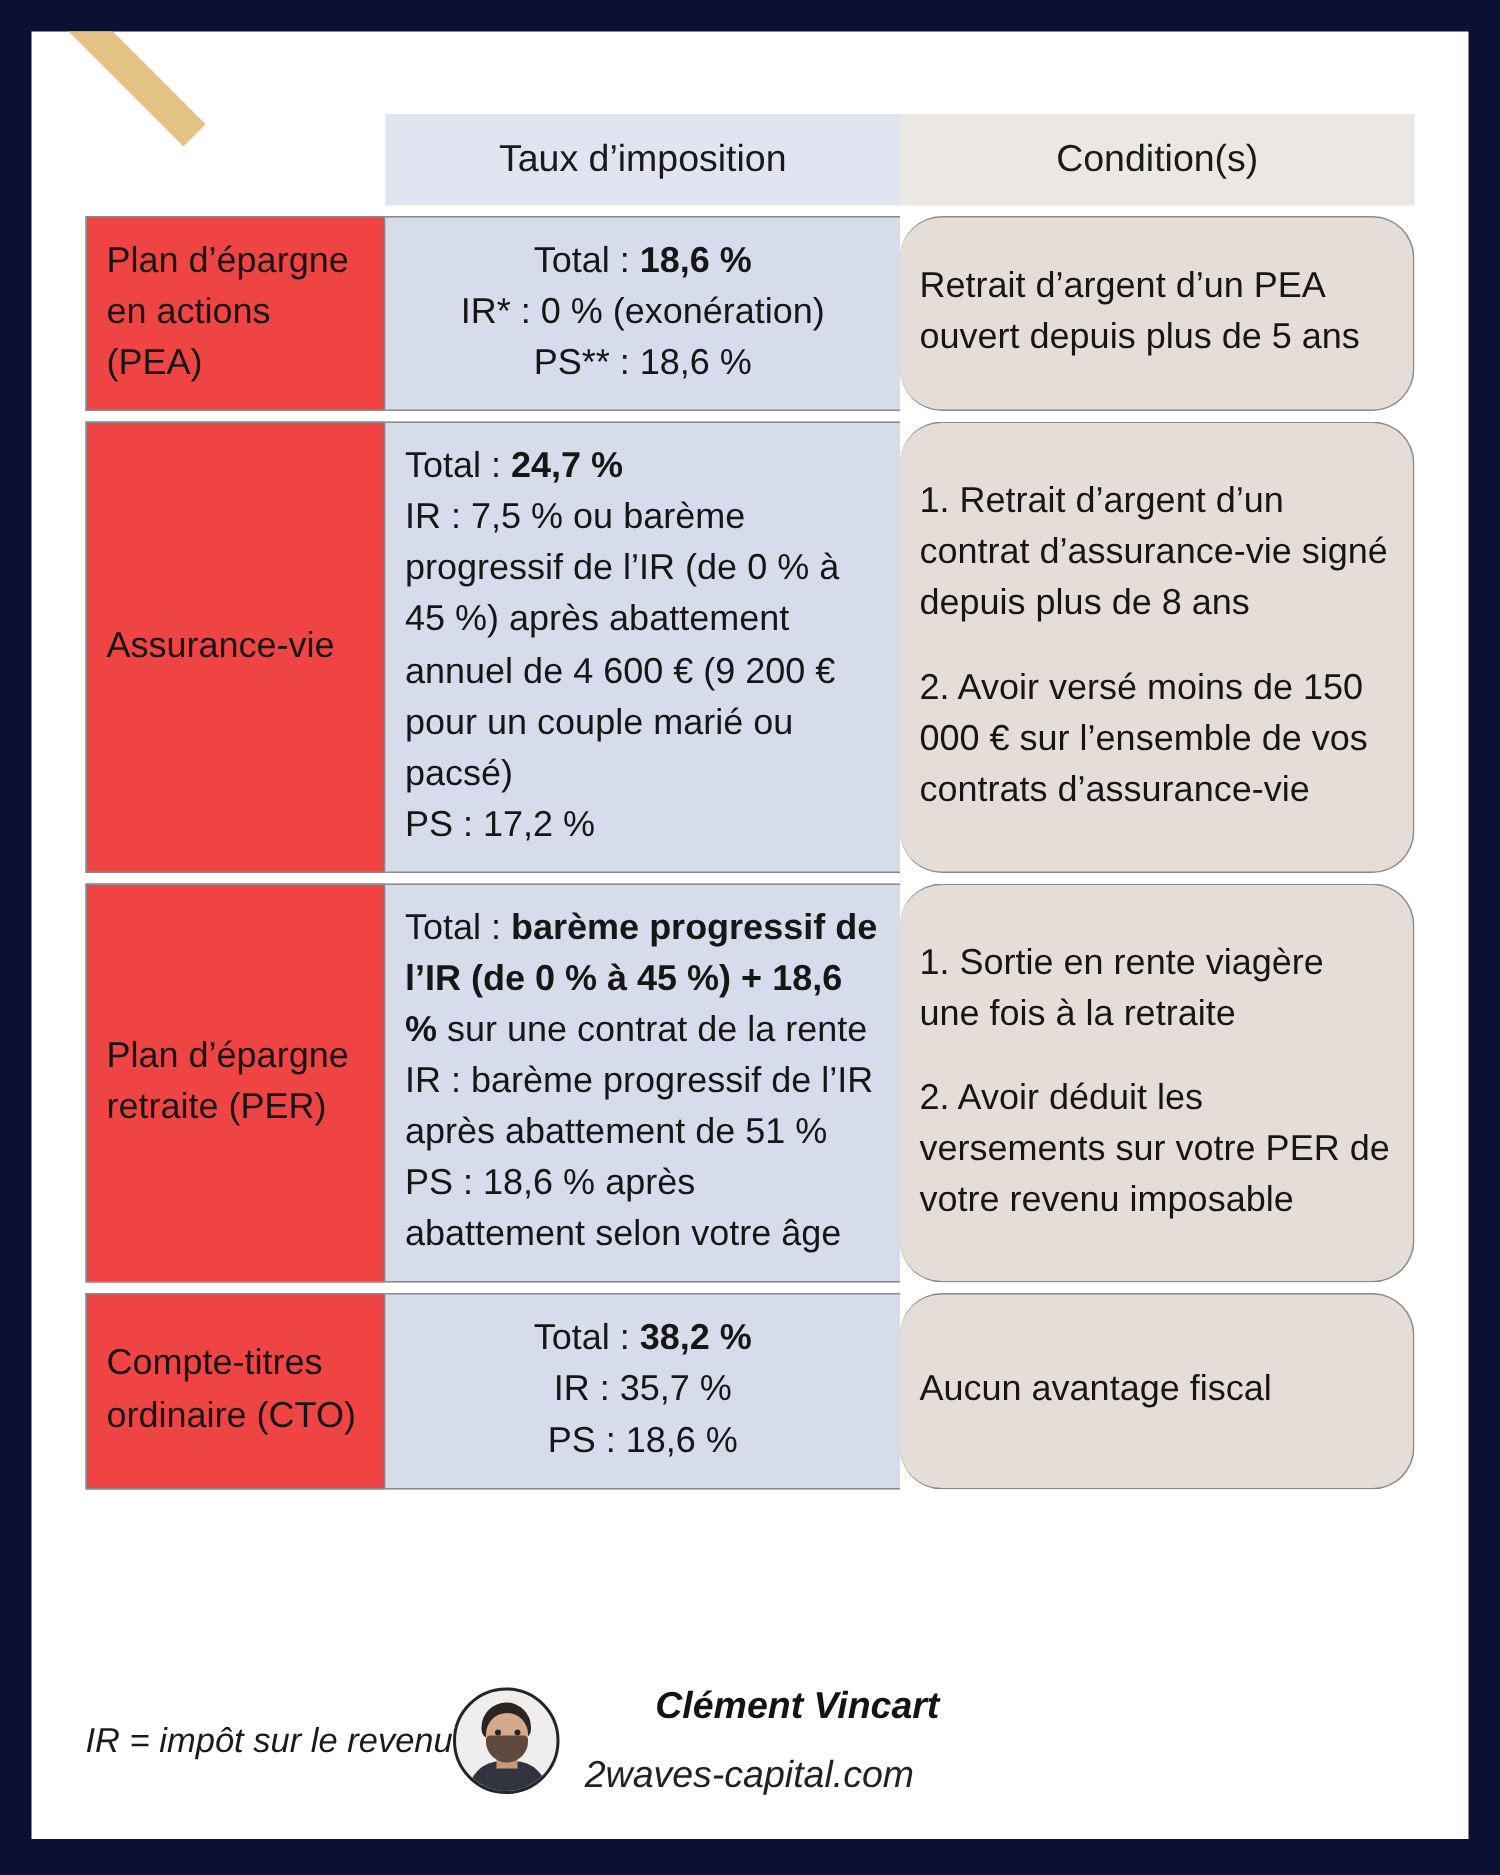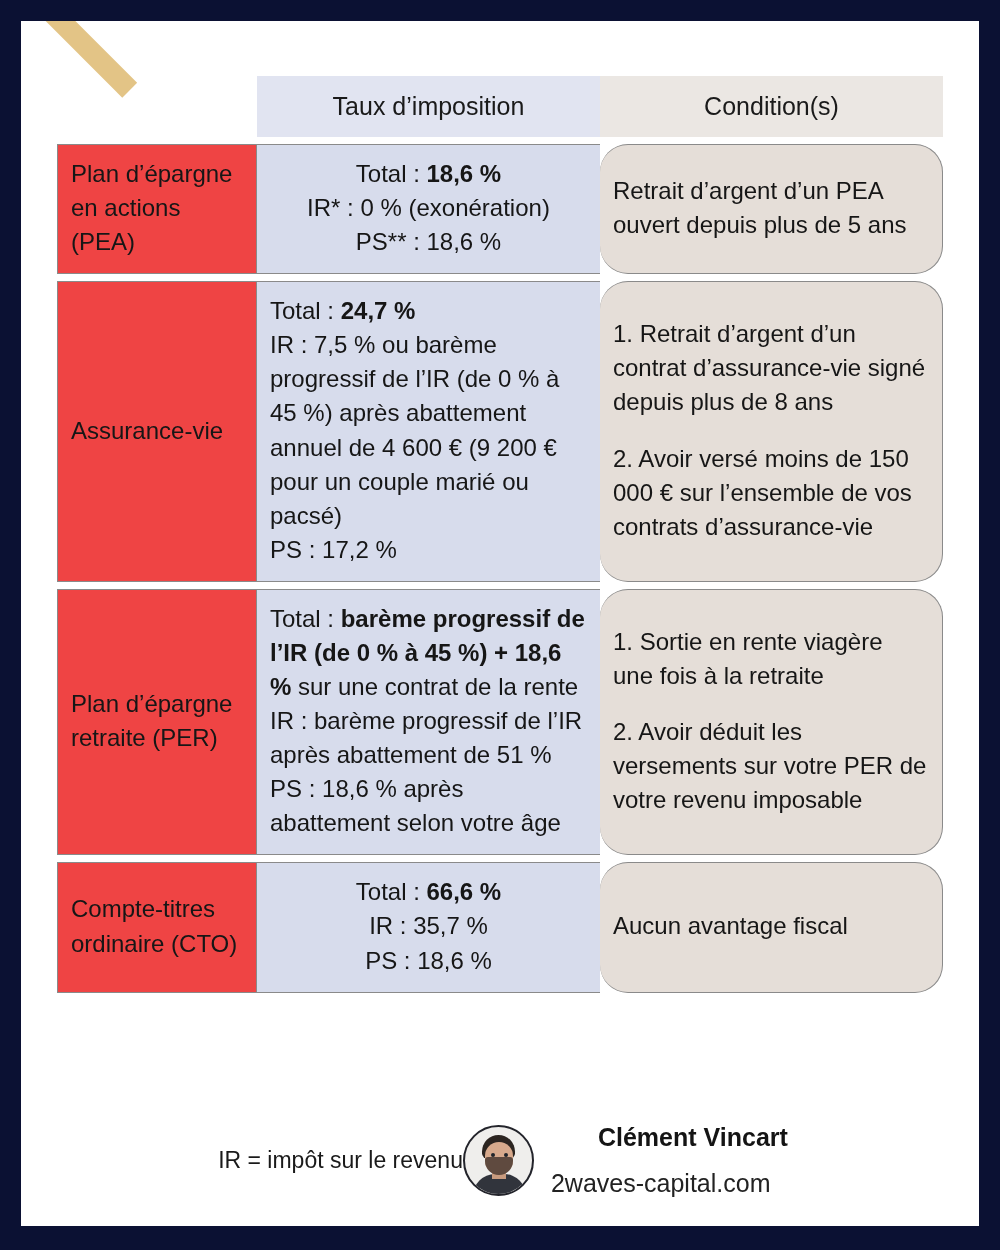--- a/index.html
+++ b/index.html
@@ -107,21 +107,22 @@
 
   
   #footer {
     position: absolute;
     left: 36px;
     right: 26px;
     top: 1084px;
     height: 110px;
     display: flex;
     align-items: center;
-    justify-content: center;
+    justify-content: flex-start;
+    font-style: italic;
   }
 
   #legend {
     font-size: 23px;
     line-height: 1.52;
     color: #1a1a1a;
   }
 
   #author {
     display: flex;
@@ -245,21 +246,21 @@
               <div><span>PS : </span><span>18,6 % après abattement selon votre âge</span></div>
             </td>
             <td class="t-cond">
               <div class="cond-para">1. Sortie en rente viagère une fois à la retraite</div>
               <div class="cond-para">2. Avoir déduit les versements sur votre PER de votre revenu imposable</div>
             </td>
           </tr>
           <tr class="vmid">
             <td class="t-name">Compte-titres ordinaire (CTO)</td>
             <td class="t-rate">
-              <div><span>Total : </span><b>66,6 %</b></div>
+              <div><span>Total : </span><b>38,2 %</b></div>
               <div><span>IR : </span><span>35,7 %</span></div>
               <div><span>PS : </span><span>18,6 %</span></div>
             </td>
             <td class="t-cond">
               <div class="cond-para">Aucun avantage fiscal</div>
             </td>
           </tr>
         </tbody>
     </table>
 

